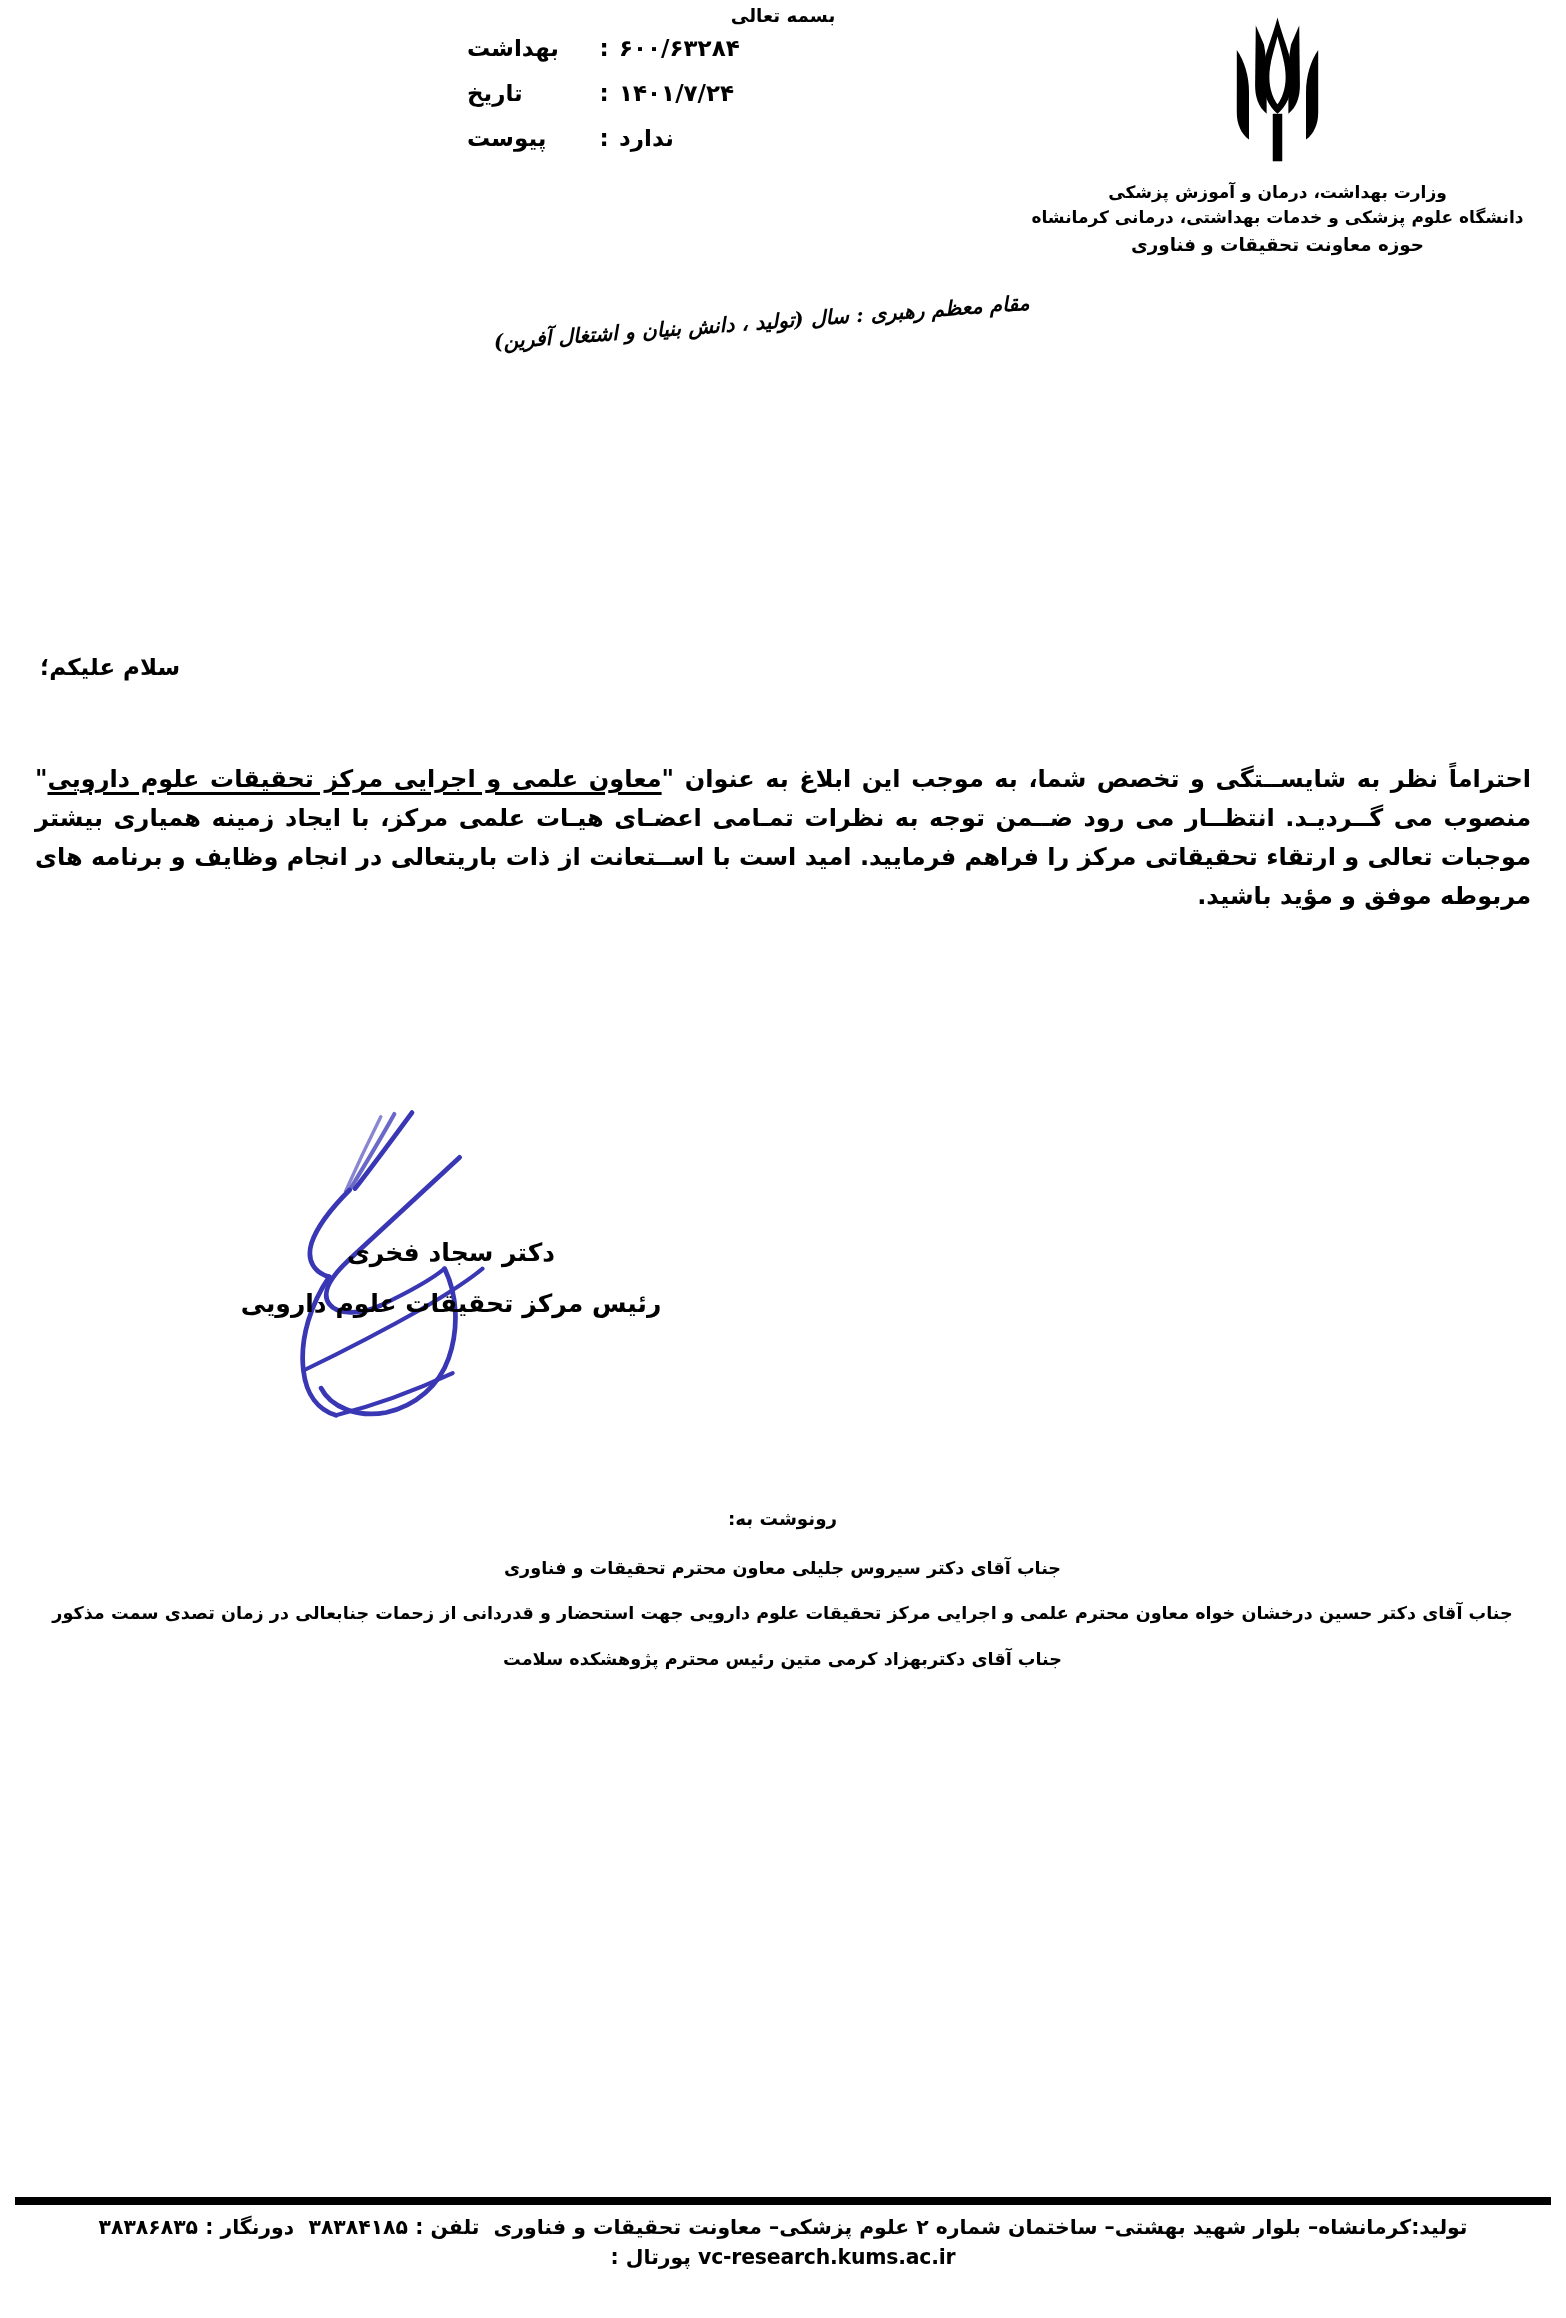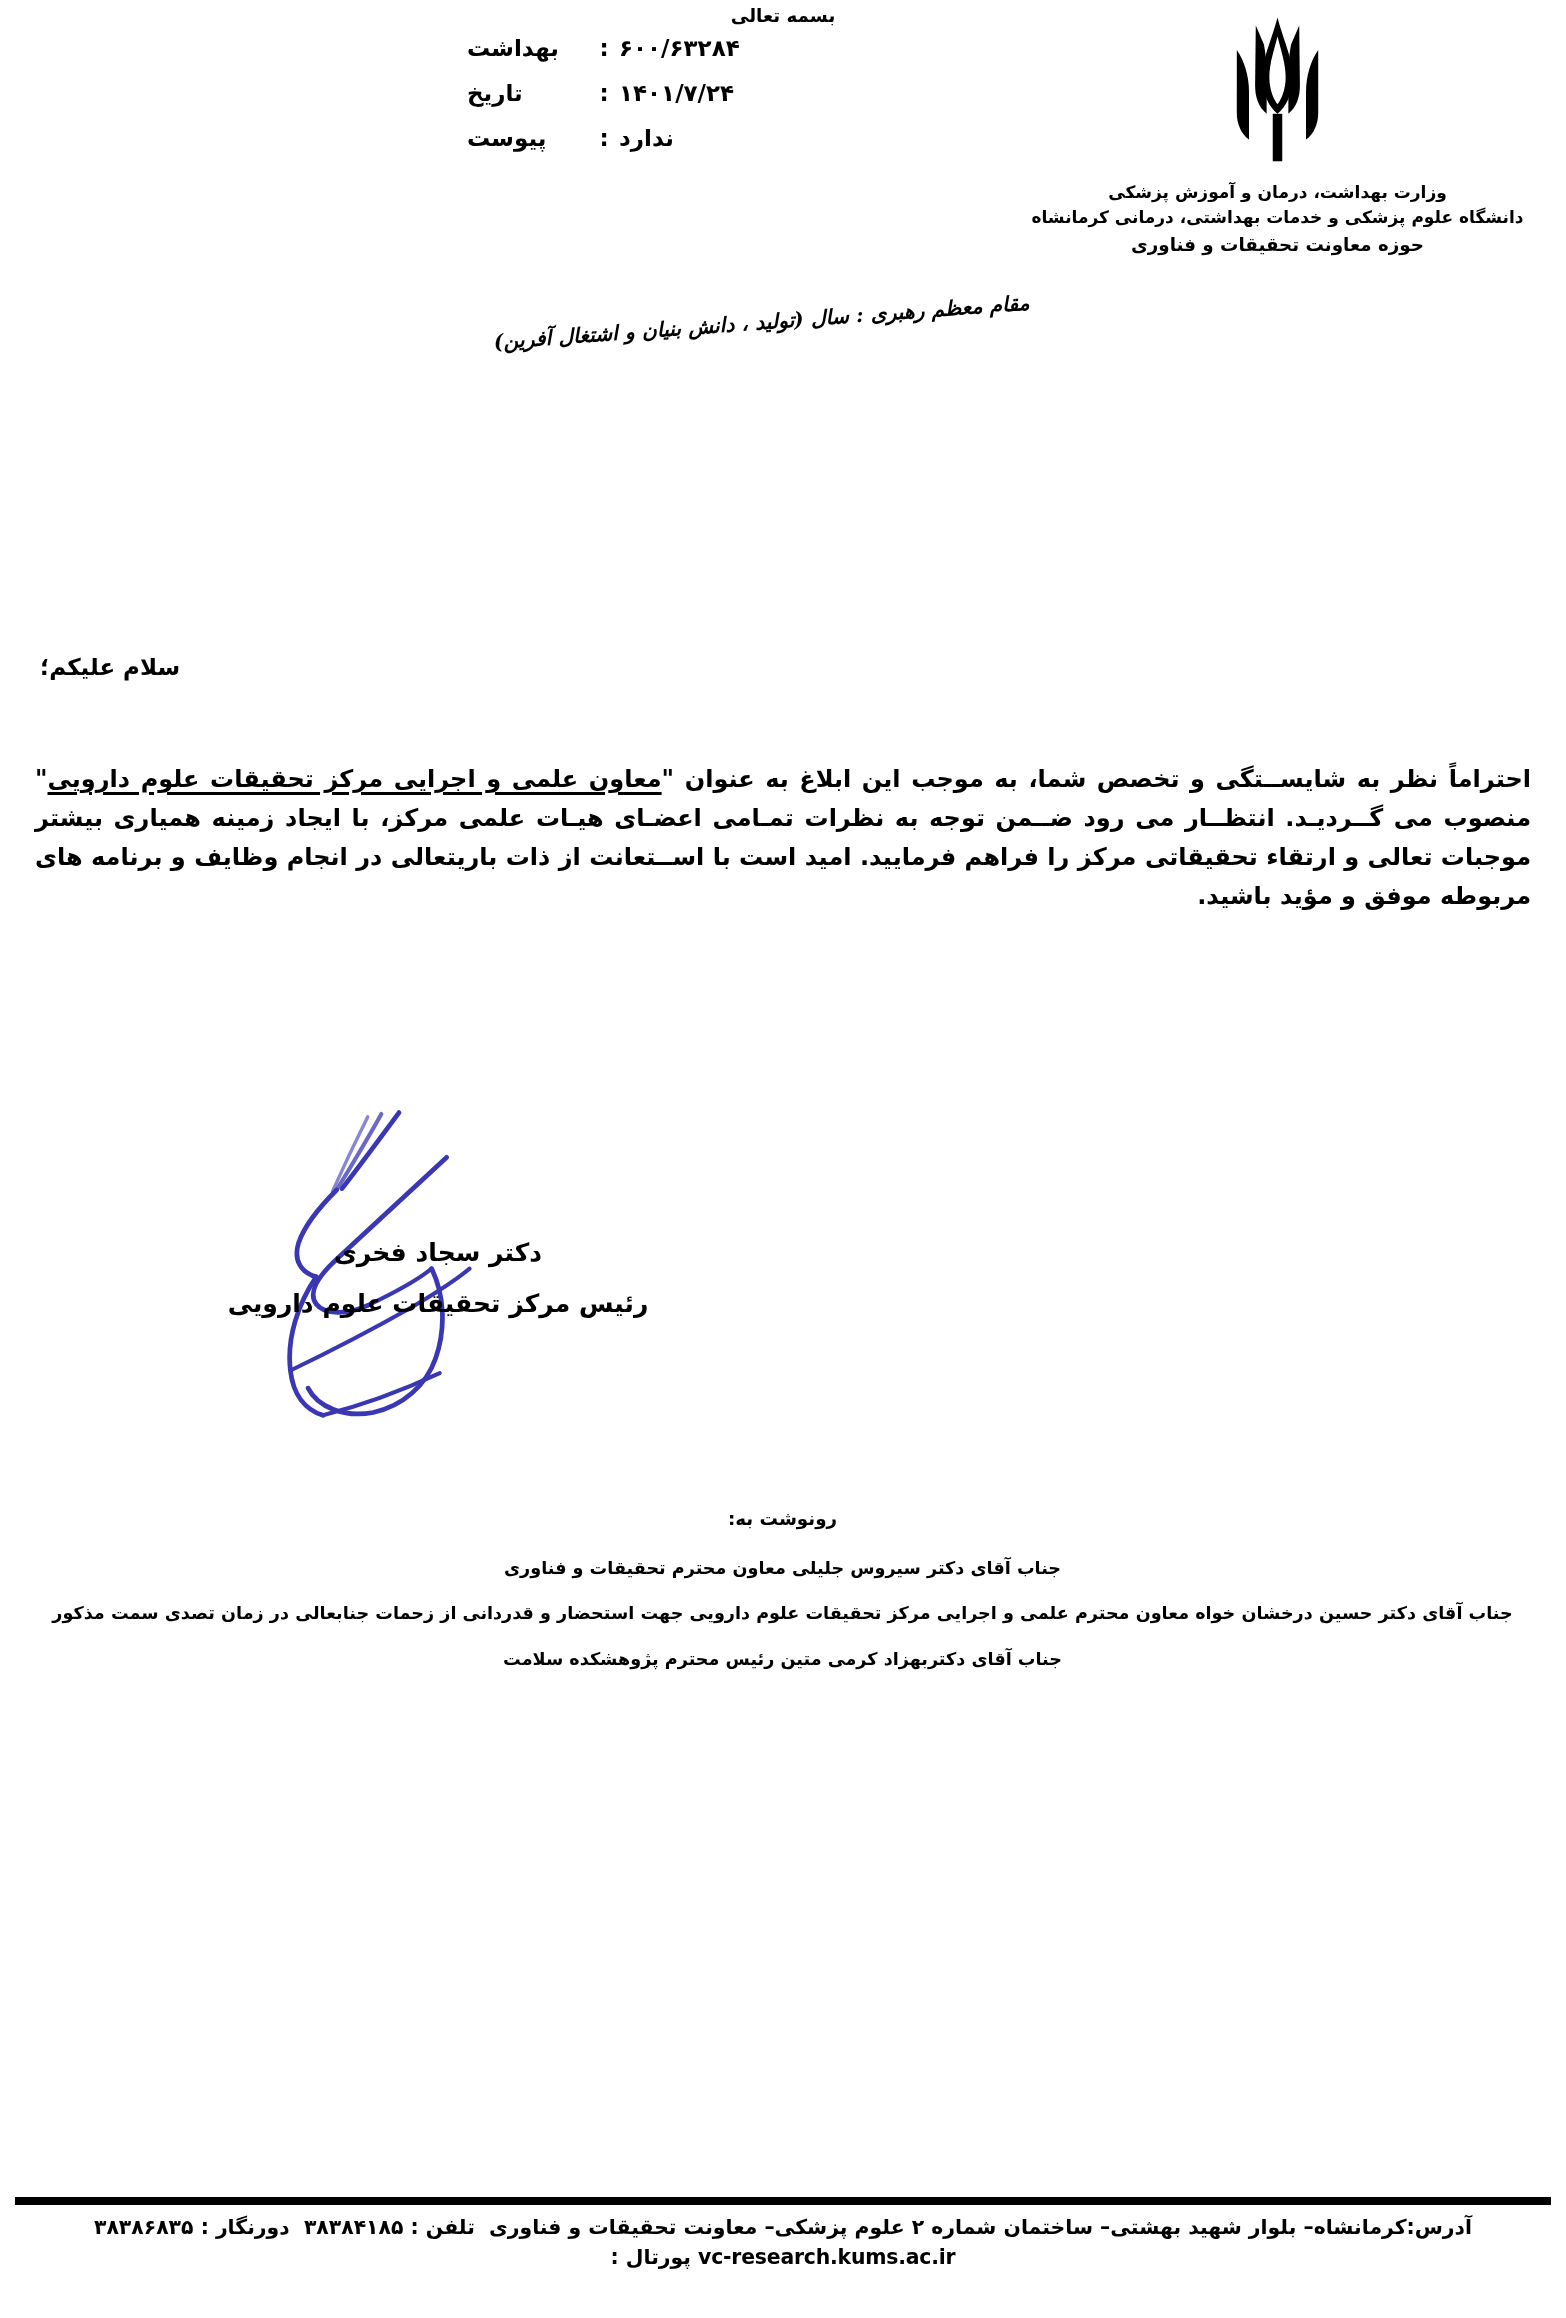--- a/index.html
+++ b/index.html
@@ -64,21 +64,21 @@
     text-align:justify;text-align-last:right;
     font-size:24px;font-weight:600;line-height:1.62;letter-spacing:-0.1px;
   }
   .body-text p{margin:0;}
   .quoted-role{
     text-decoration:underline;text-decoration-thickness:2.7px;
     text-underline-offset:4.7px;
   }
 
   
-  .sign-zone{position:absolute;top:1099px;right:0;left:4px;height:319px;}
+  .sign-zone{position:absolute;top:1099px;right:0;left:17px;height:319px;}
   .sign-ink{position:absolute;top:0;left:224px;pointer-events:none;}
   .sign-text{
     position:absolute;top:128px;left:0;width:868px;text-align:center;
     font-size:25px;font-weight:700;line-height:2.05;z-index:2;
   }
 
   
   .cc{
     position:absolute;top:1509px;right:41px;width:1485px;text-align:center;
     font-size:17.6px;font-weight:700;line-height:1.1;
@@ -181,21 +181,21 @@
   <div class="cc">
     <div class="cc-title">رونوشت به:</div>
     <div class="cc-item">جناب آقای دکتر سیروس جلیلی معاون محترم تحقیقات و فناوری</div>
     <div class="cc-item">جناب آقای دکتر حسین درخشان خواه معاون محترم علمی و اجرایی مرکز تحقیقات علوم دارویی  جهت استحضار و قدردانی از زحمات جنابعالی در زمان تصدی سمت مذکور</div>
     <div class="cc-item">جناب آقای دکتربهزاد کرمی متین رئیس محترم پژوهشکده سلامت</div>
   </div>
 
   <div class="footer-rule"></div>
   <div class="footer">
     <div class="footer-line">
-      <span>آدرس:</span><span>کرمانشاه– بلوار شهید بهشتی– ساختمان شماره ۲ علوم پزشکی– معاونت تحقیقات و فناوری</span>&nbsp;&nbsp;<span>تلفن :</span>&nbsp;<span>۳۸۳۸۴۱۸۵</span>&nbsp;&nbsp;<span>دورنگار :</span>&nbsp;<span>۳۸۳۸۶۸۳۵</span>
+      <span>تولید:</span><span>کرمانشاه– بلوار شهید بهشتی– ساختمان شماره ۲ علوم پزشکی– معاونت تحقیقات و فناوری</span>&nbsp;&nbsp;<span>تلفن :</span>&nbsp;<span>۳۸۳۸۴۱۸۵</span>&nbsp;&nbsp;<span>دورنگار :</span>&nbsp;<span>۳۸۳۸۶۸۳۵</span>
     </div>
     <div class="footer-line">
       <span class="ltr">vc-research.kums.ac.ir</span>&nbsp;<span>پورتال :</span>
     </div>
   </div>
 
 </div>
 
 
 </body></html>

